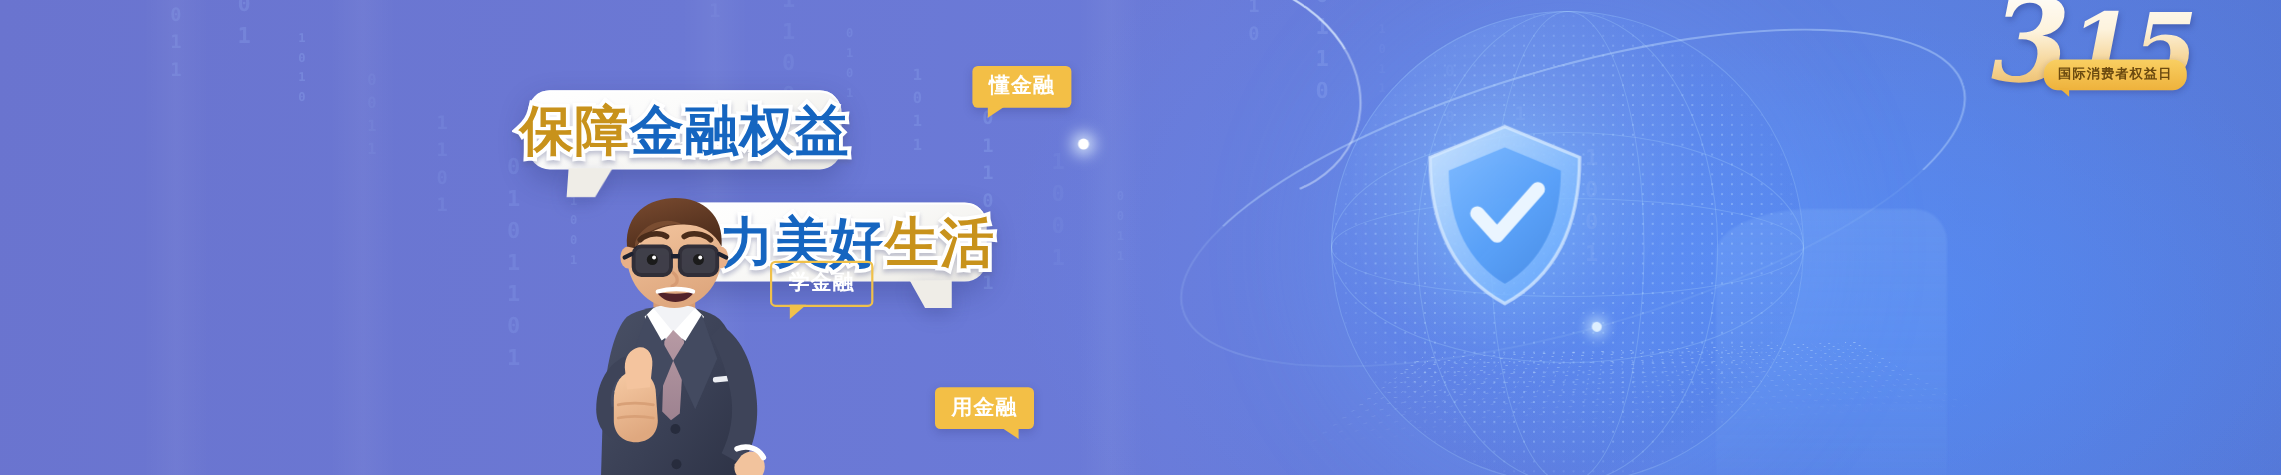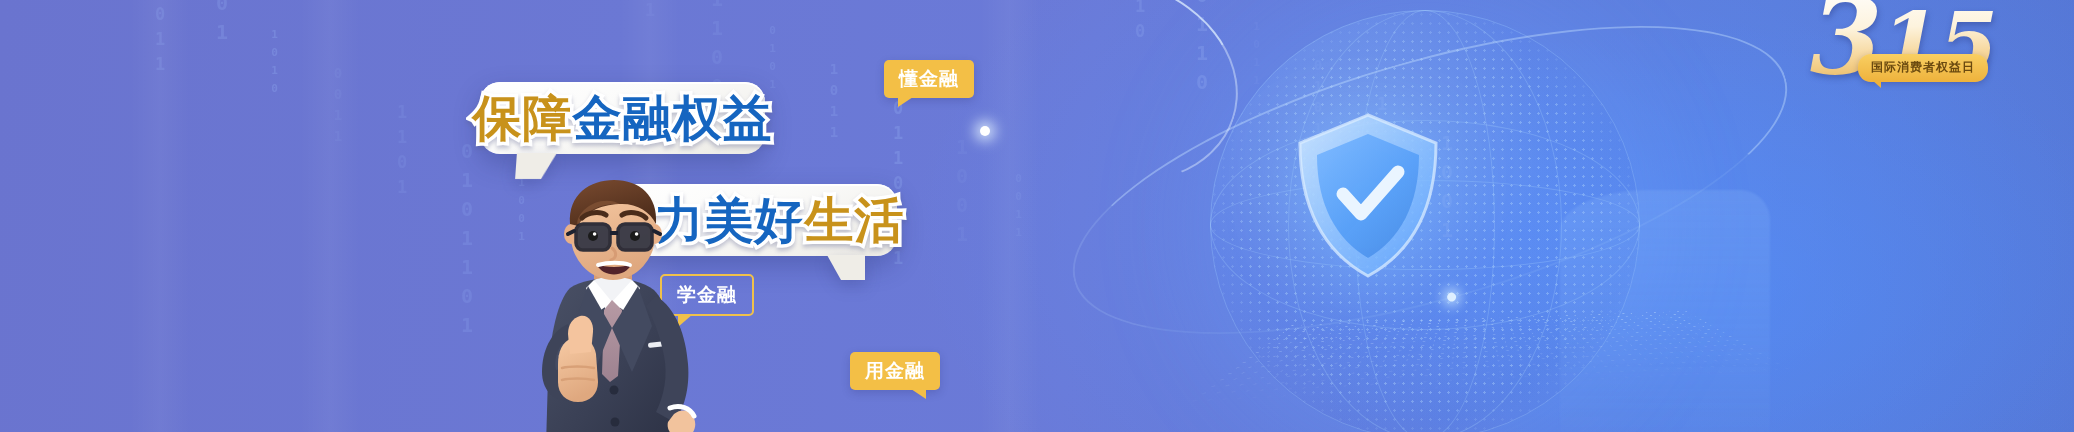--- a/index.html
+++ b/index.html
@@ -249,21 +249,21 @@
 
   .tag-xin  { left:1092px; top:178px; }
   .tag-xin::after {
     right:12px;
     border-left:14px solid transparent;
     border-right:0 solid transparent;
     border-top:13px solid #f0c14a;
     bottom:-13px;
   }
 
-  .tag-xue  { left:660px;  top:237px;margin-top:37px; }
+  .tag-xue  { left:700px;  top:237px; }
   .tag-xue::after {
     left:16px;
     border-left:0 solid transparent;
     border-right:15px solid transparent;
     border-top:13px solid #f0c14a;
     bottom:-13px;
   }
 
   .tag-yong { left:850px;  top:352px; }
   .tag-yong::after { right:14px; border-left:15px solid transparent; border-right:0 solid transparent; }

